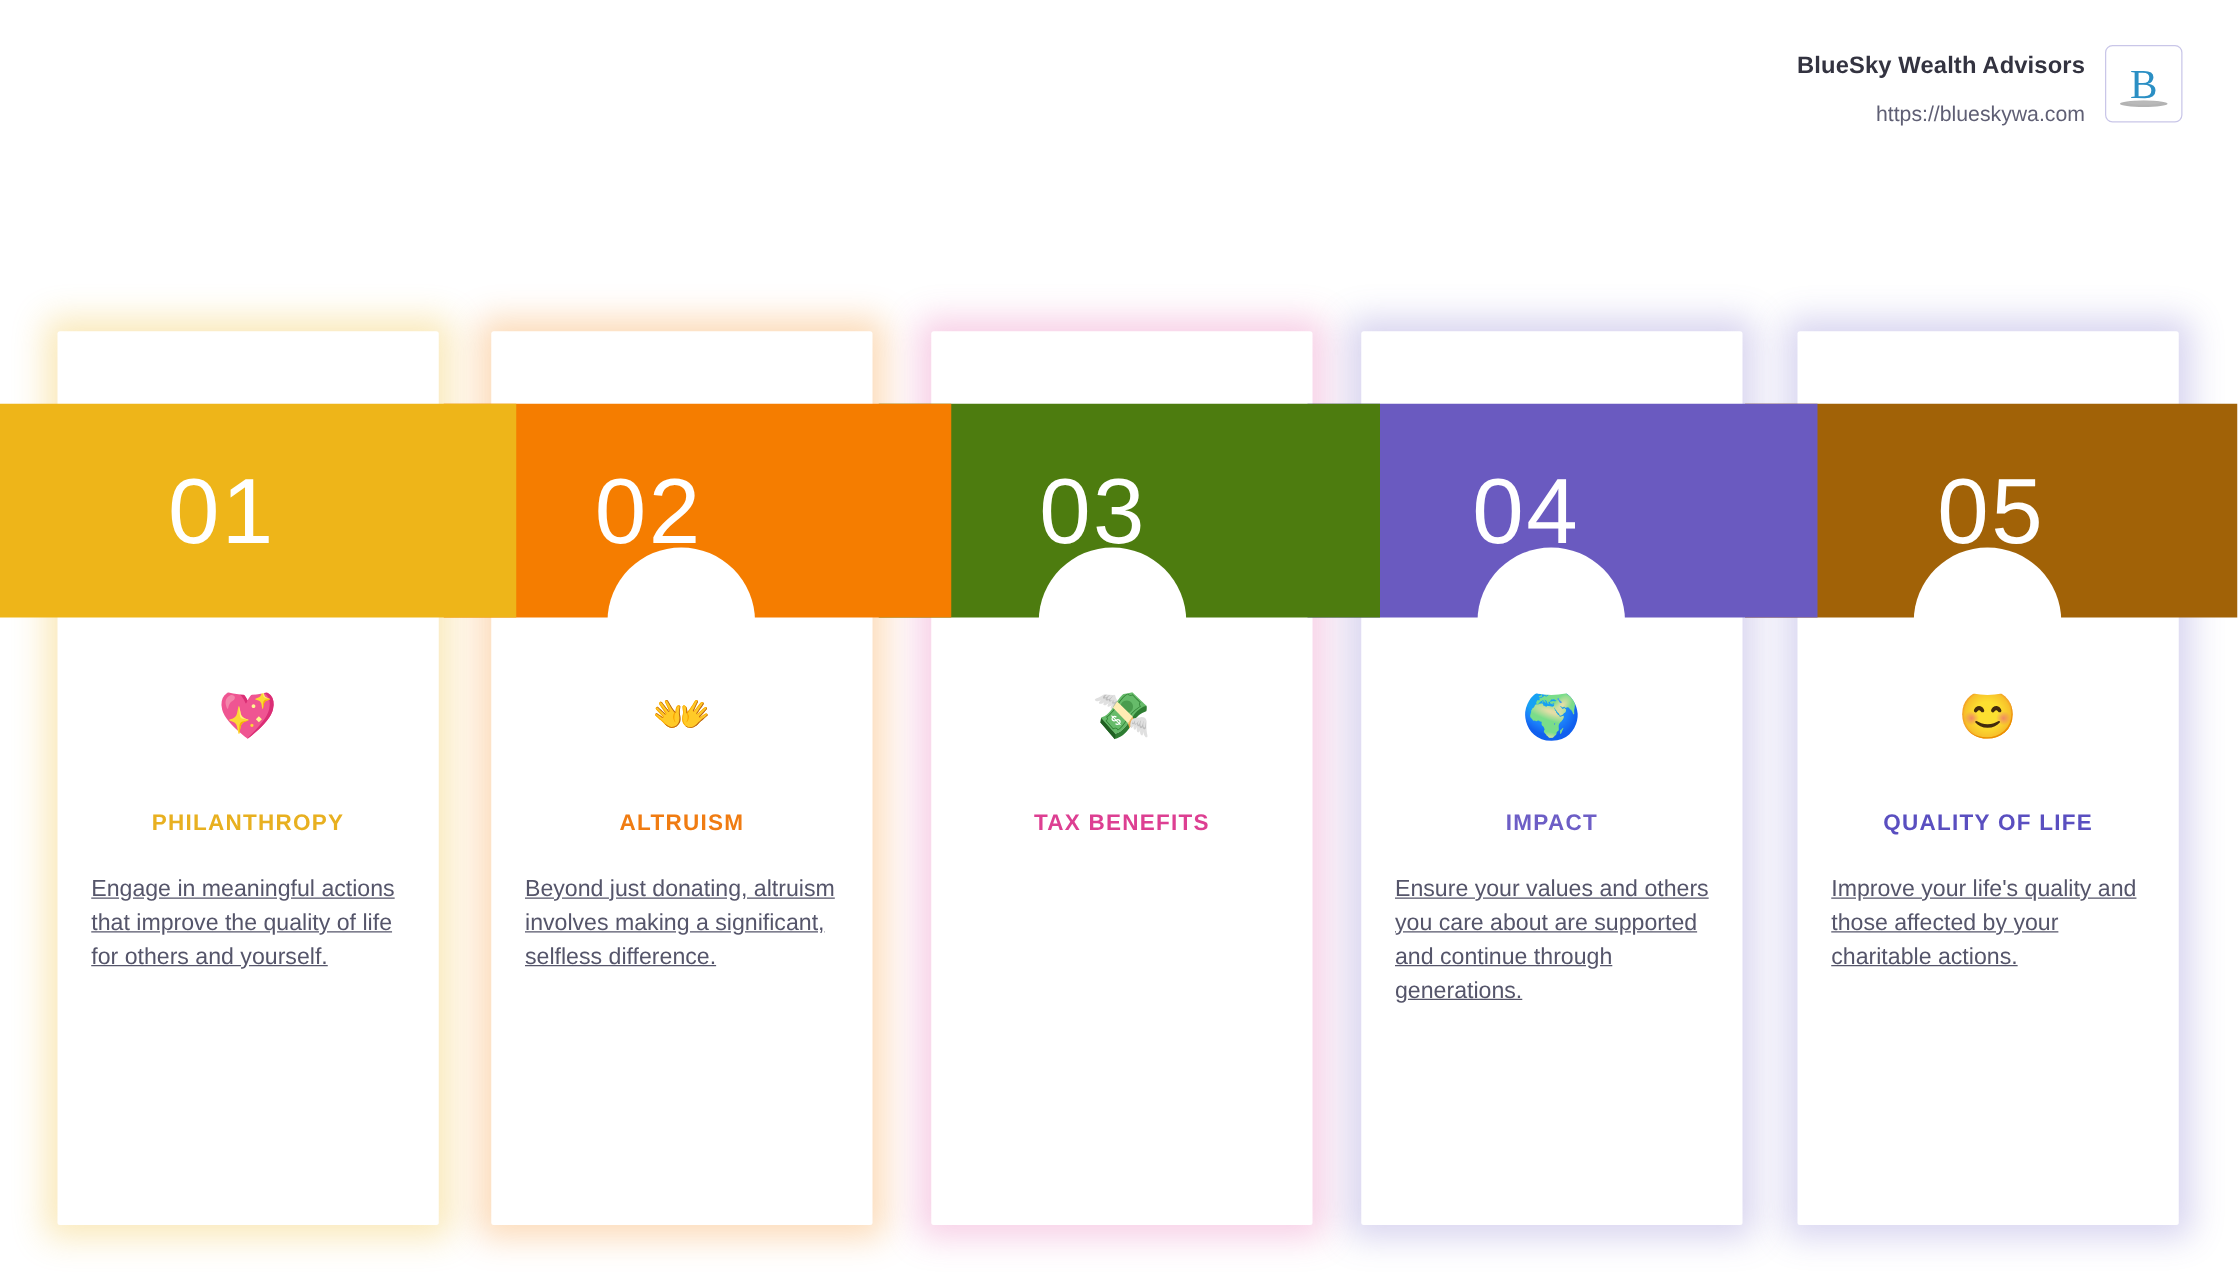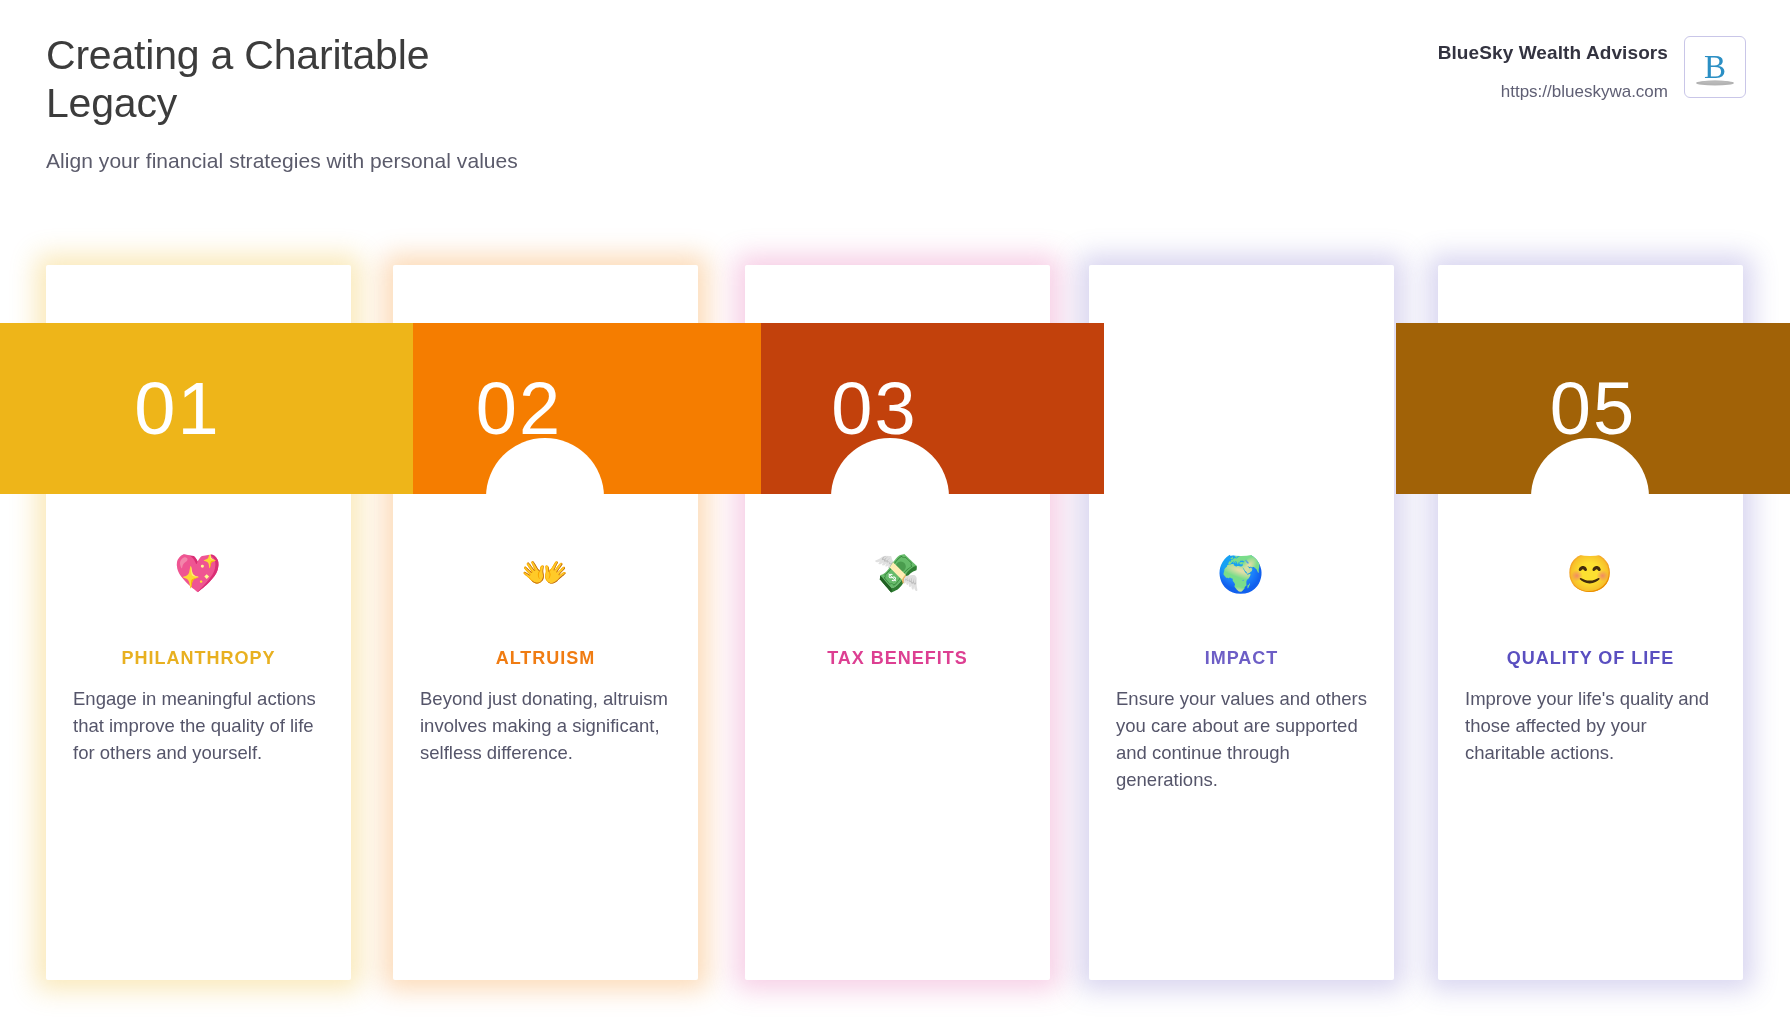--- a/index.html
+++ b/index.html
@@ -110,26 +110,27 @@
     align-items: center;
     justify-content: center;
   }
   .card-title {
     margin-top: 52px;
     font-size: 18px;
     font-weight: bold;
     letter-spacing: 1.0px;
   }
   .card-desc {
-    margin-top: 16px;
+    margin-top: 28px;
     font-size: 18.5px;
     line-height: 1.46;
     color: #55556a;
     text-align: left;
     padding: 0 3px;
+    text-decoration: underline;
   }
 
   
   .band {
     position: absolute;
     top: 323px;
     left: 0;
     width: 1790px;
     height: 171px;
     z-index: 5;
@@ -163,27 +164,20 @@
     bottom: -62px;
     z-index: 9;
   }
 </style>
 </head>
 <body>
 
 <div id="page">
 
   <div class="header">
-    <div class="title-block">
-      <div class="main-title">
-        <div>Creating a Charitable</div>
-        <div>Legacy</div>
-      </div>
-      <div class="subtitle">Align your financial strategies with personal values</div>
-    </div>
 
     <div class="brand">
       <div class="brand-text">
         <div class="brand-name">BlueSky Wealth Advisors</div>
         <div class="brand-url">https://blueskywa.com</div>
       </div>
       <div class="brand-logo">
         <svg width="60" height="60" viewBox="0 0 60 60">
           <text id="logo-letter" x="30" y="41" text-anchor="middle" font-family="'Liberation Serif', serif" font-size="33" fill="#2b8fc4">B</text>
           <ellipse cx="30" cy="46" rx="19" ry="2.6" fill="#9a9a9a" opacity="0.75"></ellipse>
@@ -230,22 +224,25 @@
       </div>
     </div>
 
   <div class="band" id="band-layer">
       <div class="chev" style="left: 0px; width: 413px; background: rgb(238, 181, 25); z-index: 10;">
         <div class="chev-num" style="justify-content: center; padding-right: 58px;">01</div>
       </div>
       <div class="chev" style="left: 355px; width: 406px; background: rgb(245, 125, 0); z-index: 9;">
         <div class="chev-num" style="justify-content: center; padding-right: 78px;">02</div>
       </div>
-      <div class="chev" style="left: 703px; width: 401px; background: #c2410c; z-index: 8;">
+      <div class="chev" style="left: 703px; width: 401px; background: #4d7c0f; z-index: 8;">
         <div class="chev-num" style="justify-content: center; padding-right: 58px;">03</div>
+      </div>
+      <div class="chev" style="left: 1046px; width: 408px; background: rgb(106, 90, 192); z-index: 7;">
+        <div class="chev-num" style="justify-content: center; padding-right: 58px;">04</div>
       </div>
       <div class="chev" style="left: 1396px; width: 394px; background: #a16207; z-index: 6;">
         <div class="chev-num" style="justify-content: center; padding-right: 0px;">05</div>
       </div>
       <div class="notch" style="left: 139px;"></div>
       <div class="notch" style="left: 486px;"></div>
       <div class="notch" style="left: 831px;"></div>
       <div class="notch" style="left: 1182px;"></div>
       <div class="notch" style="left: 1531px;"></div>
     </div>

